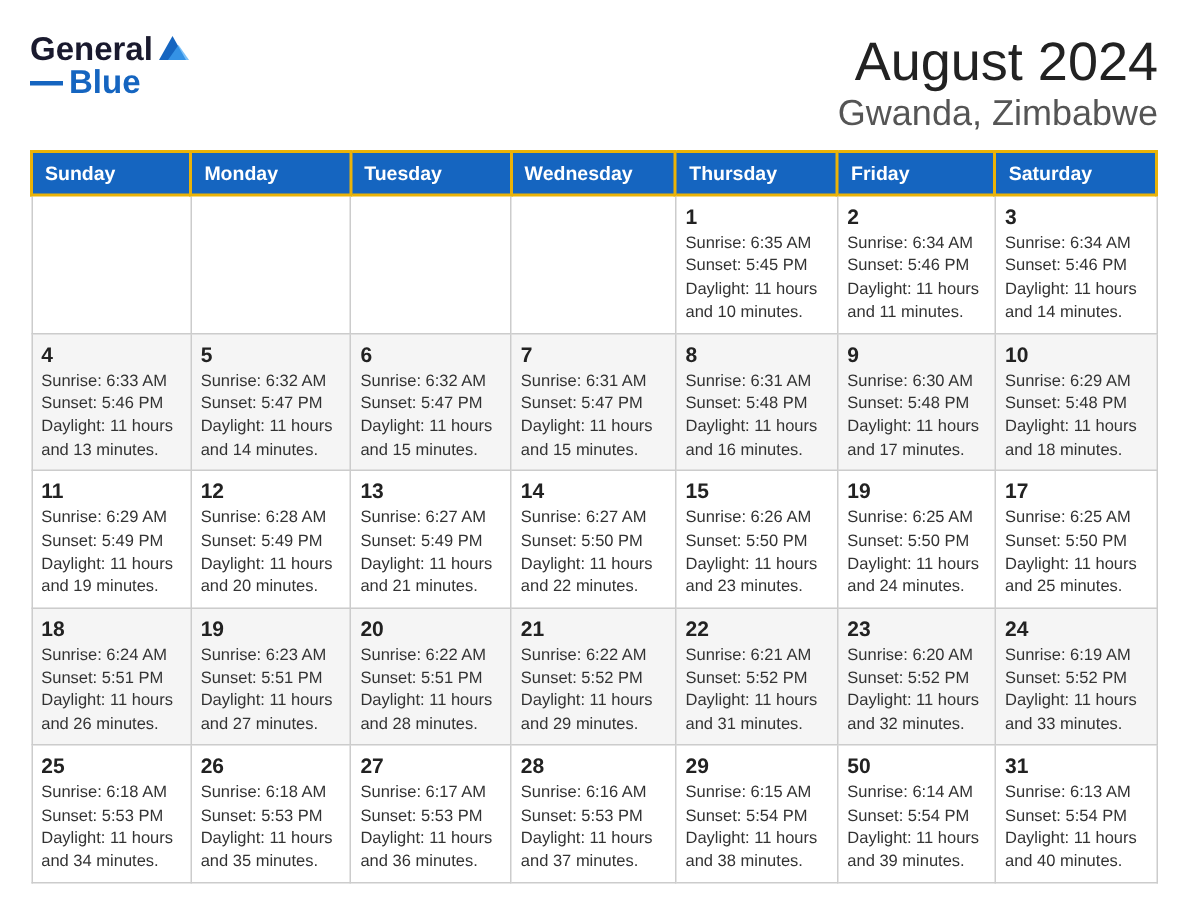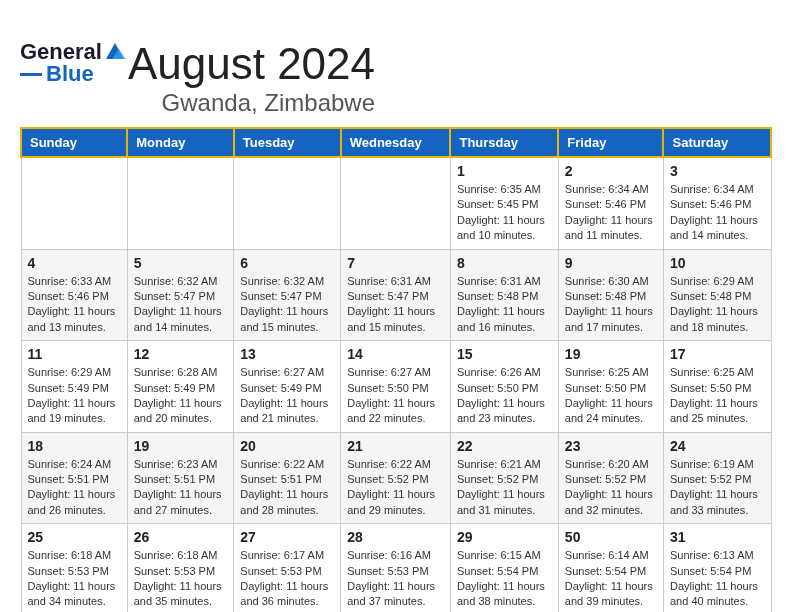--- a/index.html
+++ b/index.html
@@ -1,24 +1,24 @@
 <!DOCTYPE html>
 <html><head>
   <meta charset="utf-8">
   <style>
     * { box-sizing: border-box; margin: 0; padding: 0; }
     body { font-family: Arial, sans-serif; background: #fff; width: 792px; min-height: 612px; }
     .page { width: 792px; padding: 20px; }
-    .header { display: flex; justify-content: flex-start; align-items: flex-start; margin-bottom: 10px; margin-top: 19px; }
+    .header { display: flex; justify-content: space-between; align-items: flex-start; margin-bottom: 10px; }
     .logo { display: flex; flex-direction: column; align-items: flex-start; }
     .logo-text { display: flex; align-items: center; }
     .logo-general { font-size: 22px; font-weight: bold; color: #1a1a2e; }
     .logo-blue { font-size: 22px; font-weight: bold; color: #1565C0; }
     .title-section { text-align: right; }
-    .month-year { font-size: 44px; font-weight: 300; color: #222; }
+    .month-year { font-size: 36px; font-weight: 300; color: #222; }
     .location { font-size: 24px; color: #555; }
     .calendar { width: 100%; border-collapse: collapse; }
     .calendar th { background-color: #1565C0; color: white; text-align: left; padding: 6px 8px; font-size: 13px; font-weight: bold; border: 2px solid #eab308; }
     .calendar td { border: 1px solid #ccc; vertical-align: top; padding: 5px 6px; width: 113px; min-height: 80px; }
     .day-number { font-size: 14px; font-weight: bold; color: #222; margin-bottom: 3px; }
     .day-info { font-size: 11px; color: #333; line-height: 1.4; }
     .empty-cell { background: #f9f9f9; }
     .row-even td { background: #f5f5f5; }
     .row-odd td { background: #ffffff; }
   </style>

